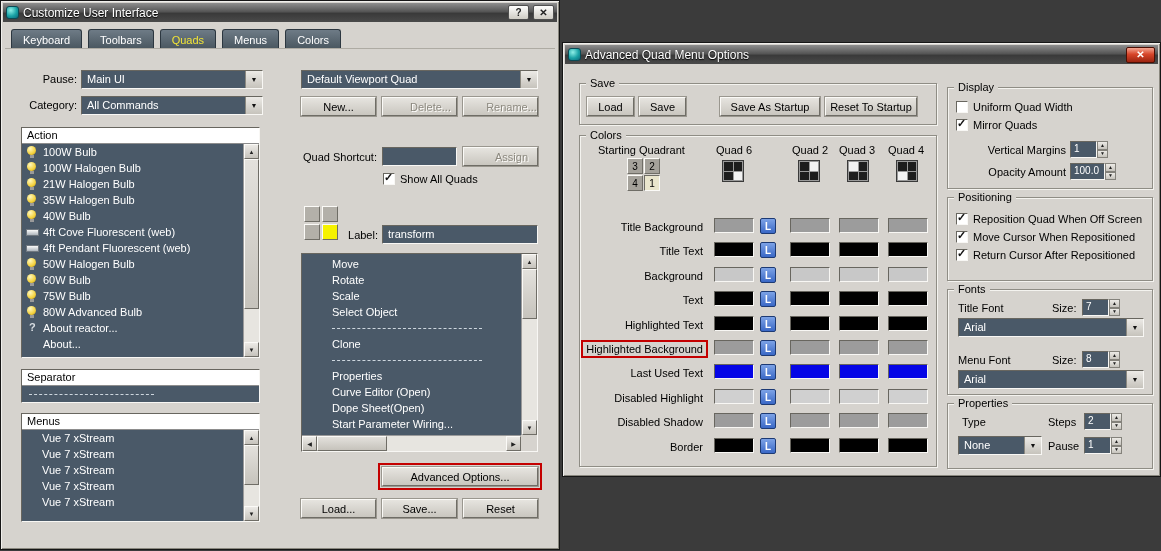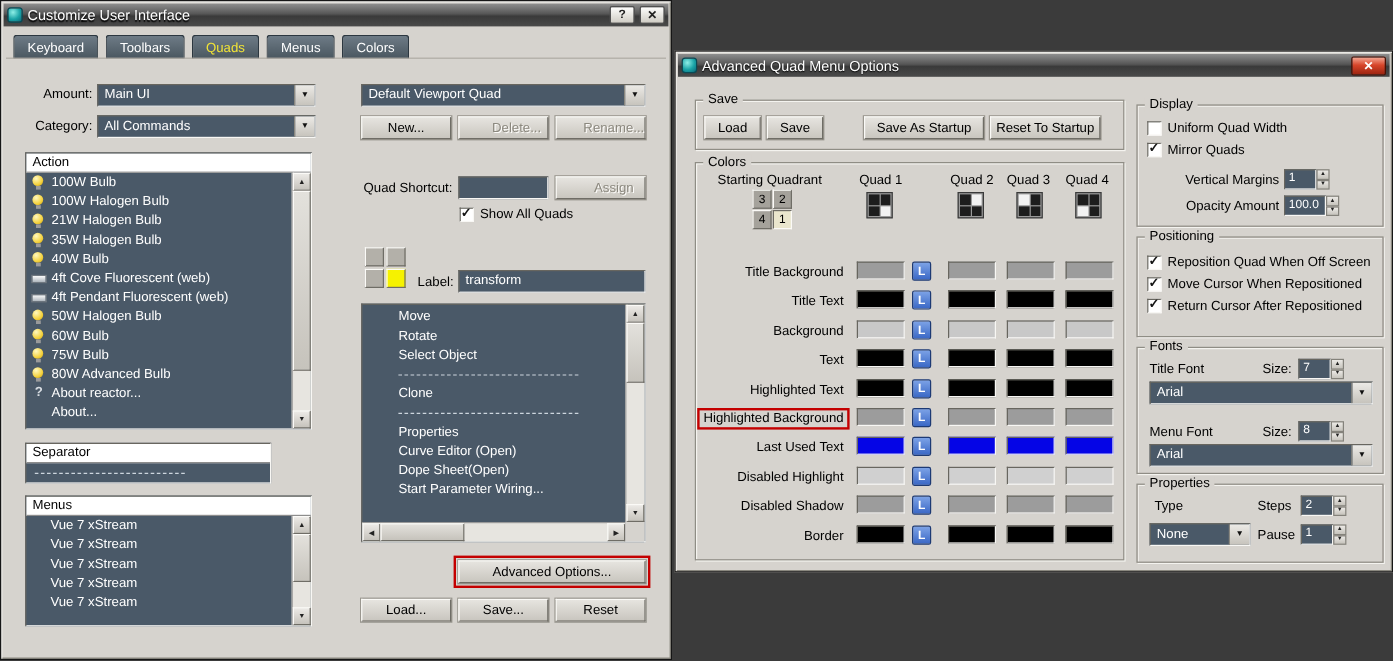--- a/index.html
+++ b/index.html
@@ -237,21 +237,21 @@
       </div>
     <div class="tab">
         <span>Menus</span>
       </div>
     <div class="tab">
         <span>Colors</span>
       </div>
   </div>
   <div class="tabs-divider"></div>
 
-  <span class="lbl r" style="left:30px;top:72px;width:46px">Amount:</span>
+  <span class="lbl r" style="left:30px;top:72px;width:46px">Pause:</span>
   <div class="combo" style="left:80px;top:69px;width:182px;height:19px">
     <span class="combo-val">Main UI</span>
     <span class="combo-btn">
         <span class="combo-arrow">▼</span>
       </span>
   </div>
 
   <span class="lbl r" style="left:16px;top:98px;width:60px">Category:</span>
   <div class="combo" style="left:80px;top:95px;width:182px;height:19px">
     <span class="combo-val">All Commands</span>
@@ -320,21 +320,21 @@
       <span class="scroll-btn up">
           <span>▲</span>
         </span>
       <span class="vthumb" style="top:15px;height:150px"></span>
       <span class="scroll-btn down">
           <span>▼</span>
         </span>
     </div>
   </div>
 
-  <div class="listbox" style="left:20px;top:368px;width:205px;height:34px">
+  <div class="listbox" style="left:20px;top:368px;width:239px;height:34px">
     <div class="list-header">Separator</div>
     <div class="list-items" style="right:0">
       <div class="list-item">
           <span class="sep-dash"></span>
         </div>
     </div>
   </div>
 
   <div class="listbox" style="left:20px;top:412px;width:239px;height:109px">
     <div class="list-header">Menus</div>
@@ -398,20 +398,23 @@
   <span class="lbl r" style="left:340px;top:228px;width:37px">Label:</span>
   <div class="dark-input" style="left:381px;top:224px;width:156px;height:19px">transform</div>
 
   <div class="listbox" style="left:300px;top:252px;width:237px;height:199px">
     <div class="qm-items">
       <div class="menu-row" data-type="item">
           <span>Move</span>
         </div>
       <div class="menu-row" data-type="item">
           <span>Rotate</span>
+        </div>
+      <div class="menu-row" data-type="item">
+          <span>Scale</span>
         </div>
       <div class="menu-row" data-type="item">
           <span>Select Object</span>
         </div>
       <div class="menu-row" data-type="separator">
           <span></span>
           <span class="menu-sep-line"></span>
         </div>
       <div class="menu-row" data-type="item">
           <span>Clone</span>
@@ -477,21 +480,21 @@
     <div class="btn" style="left:7px;top:13px;width:47px;height:19px">Load</div>
     <div class="btn" style="left:59px;top:13px;width:47px;height:19px">Save</div>
     <div class="btn" style="left:140px;top:13px;width:100px;height:19px">Save As Startup</div>
     <div class="btn" style="left:245px;top:13px;width:92px;height:19px">Reset To Startup</div>
   </div>
 
   <div class="grp" style="left:16px;top:92px;width:358px;height:332px">
     <span class="grp-lbl">Colors</span>
 
     <span class="lbl" style="left:18px;top:8px">Starting Quadrant</span>
-    <span class="lbl" style="left:134px;top:8px;width:40px;text-align:center">Quad 1</span>
+    <span class="lbl" style="left:134px;top:8px;width:40px;text-align:center">Quad 6</span>
     <span class="lbl" style="left:210px;top:8px;width:40px;text-align:center">Quad 2</span>
     <span class="lbl" style="left:259px;top:8px;width:40px;">Quad 3</span>
     <span class="lbl" style="left:308px;top:8px;width:40px;text-align:left">Quad 4</span>
 
     <span class="quad-icon" style="left:142px;top:24px" data-quad="1">
         <i></i>
         <i></i>
         <i></i>
         <i></i>
       </span>

